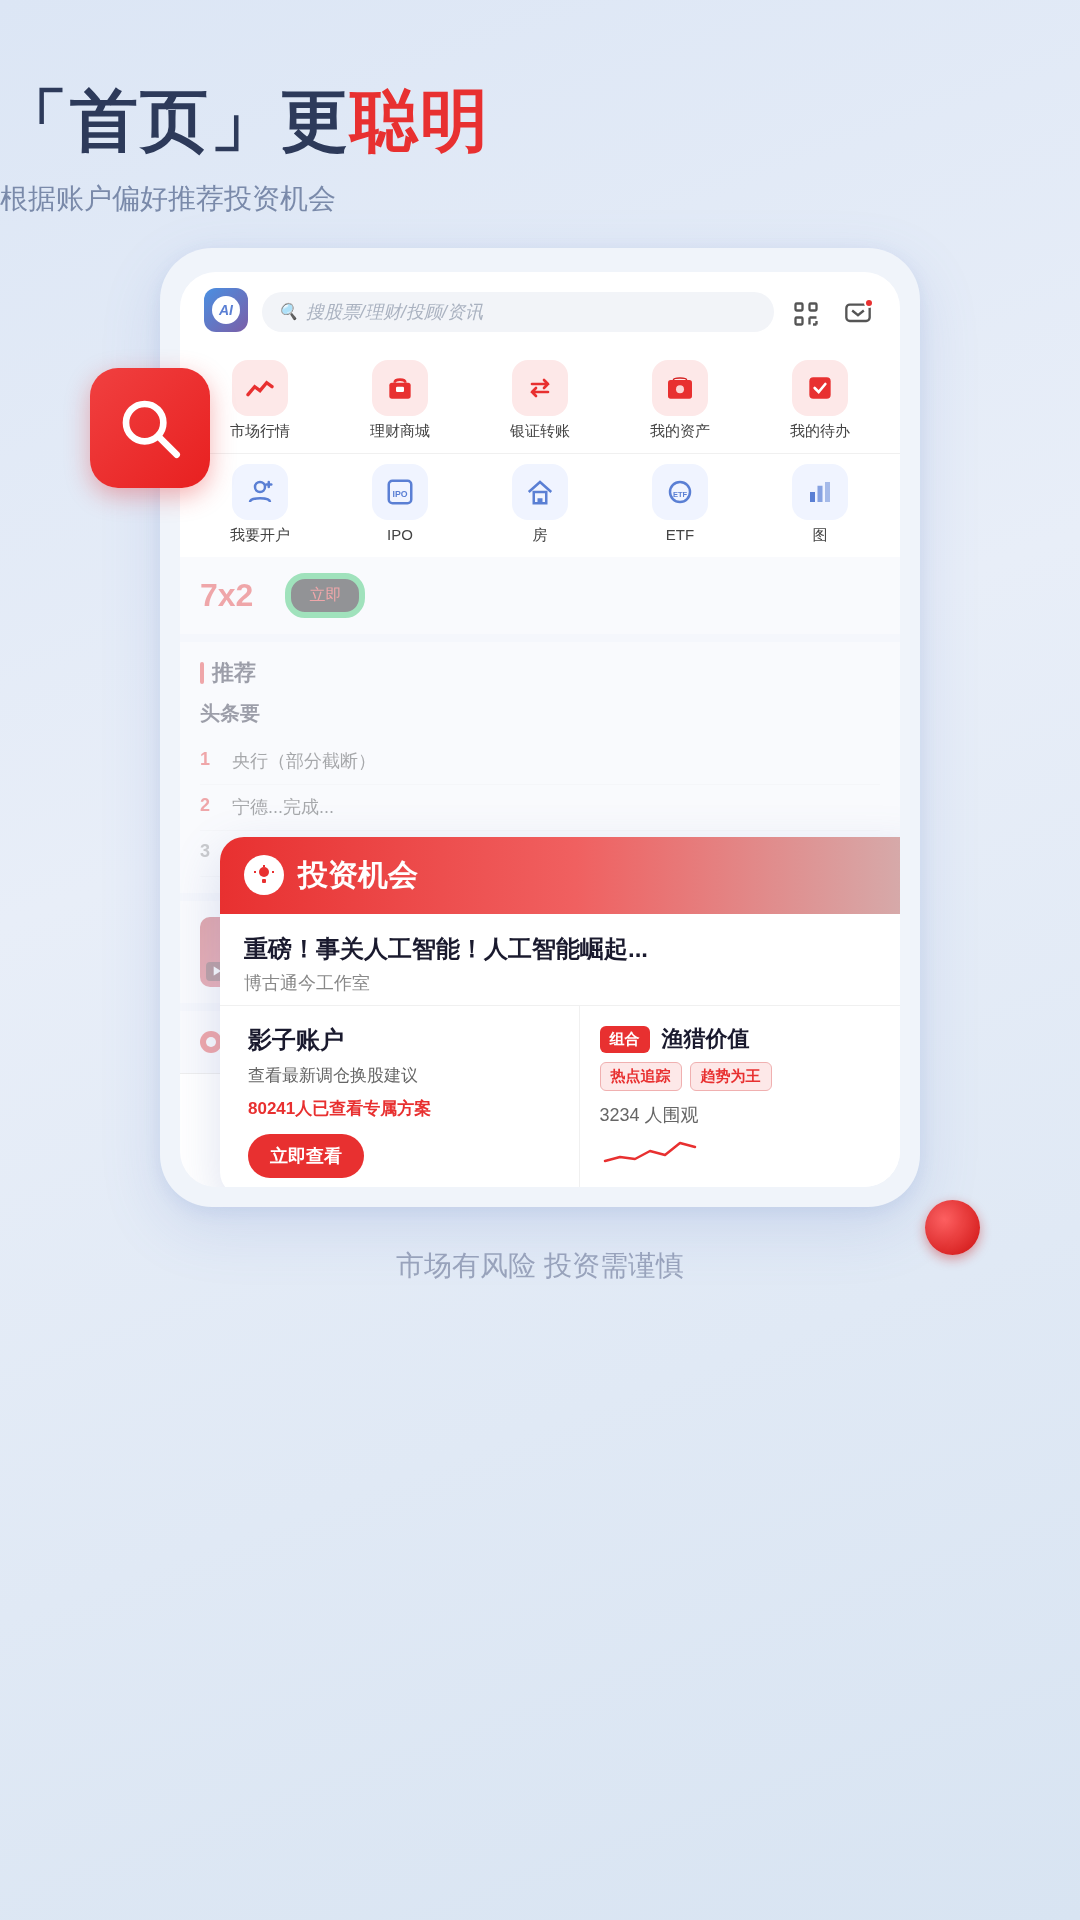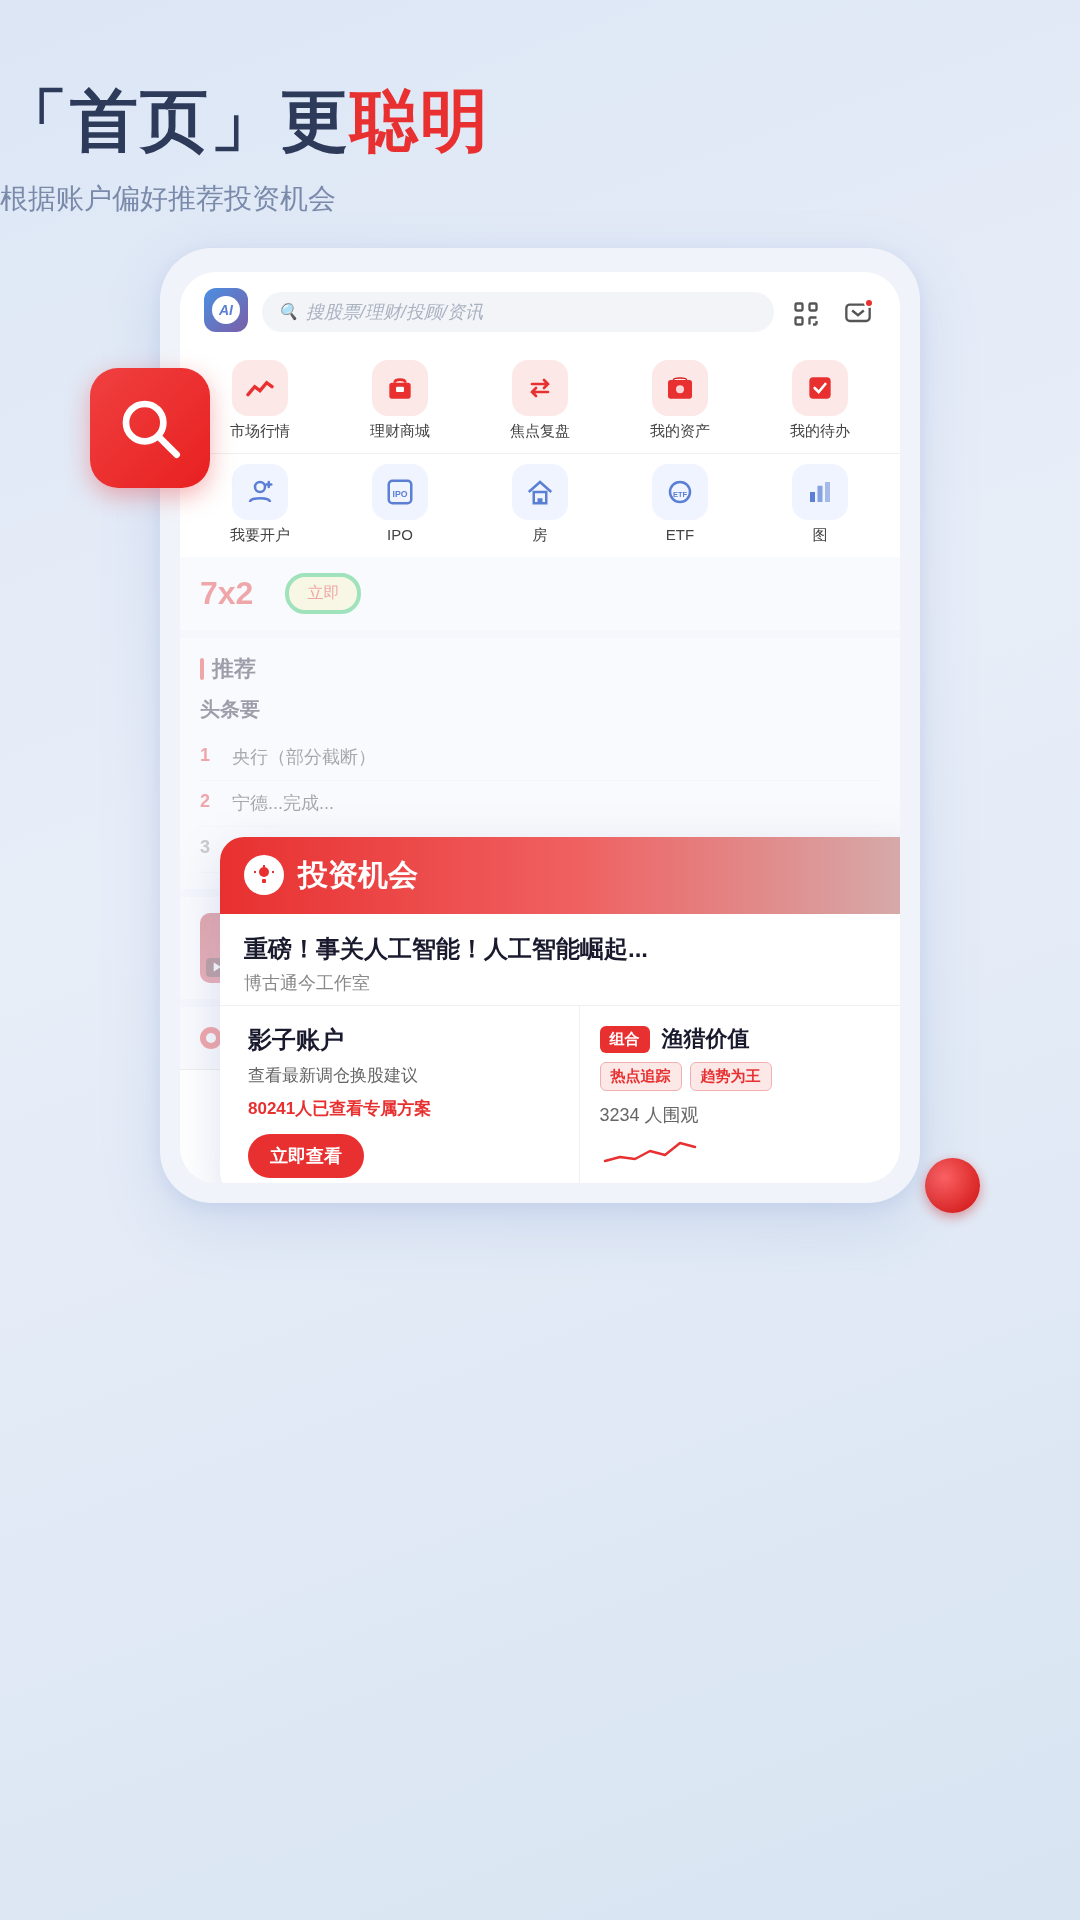--- a/index.html
+++ b/index.html
@@ -210,22 +210,22 @@
       display: flex;
       align-items: center;
       gap: 32px;
     }
     .banner-text-big {
       font-size: 32px;
       font-weight: 700;
       color: #e83030;
     }
     .banner-btn {
-      background: #fef9c3;
-      border: 4px solid #22c55e;
+      background: #000000;
+      border: 6px solid #22c55e;
       border-radius: 20px;
       padding: 6px 18px;
       font-size: 16px;
       color: #e83030;
     }
 
     
     .investment-popup {
       position: absolute;
       top: 280px;
@@ -634,21 +634,21 @@
           </div>
           <span class="nav-icon-label">理财商城</span>
         </div>
         <div class="nav-icon-item">
           <div class="nav-icon-circle red">
             <svg width="32" height="32" viewBox="0 0 24 24" fill="none">
               <path d="M6 9 L18 9 M15 6 L18 9 L15 12" stroke="#e83030" stroke-width="2" stroke-linecap="round"></path>
               <path d="M18 15 L6 15 M9 12 L6 15 L9 18" stroke="#e83030" stroke-width="2" stroke-linecap="round"></path>
             </svg>
           </div>
-          <span class="nav-icon-label">焦点复盘</span>
+          <span class="nav-icon-label">银证转账</span>
         </div>
         <div class="nav-icon-item">
           <div class="nav-icon-circle red">
             <svg width="32" height="32" viewBox="0 0 24 24" fill="none">
               <rect x="3" y="6" width="18" height="14" rx="2" fill="#e83030"></rect>
               <path d="M7 6 C7 4 17 4 17 6" fill="none" stroke="#d42020" stroke-width="1"></path>
               <circle cx="12" cy="13" r="3" fill="white" opacity="0.8"></circle>
             </svg>
           </div>
           <span class="nav-icon-label">我的资产</span>
@@ -868,14 +868,15 @@
       </div>
 
       <div class="home-indicator">
         <div class="home-bar"></div>
       </div>
     </div>
   </div>
 </div>
 
 <div class="bottom-area">
+  <span class="bottom-disclaimer">市场有风险 投资需谨慎</span>
   <div class="red-ball"></div>
 </div>
 
 </body></html>

